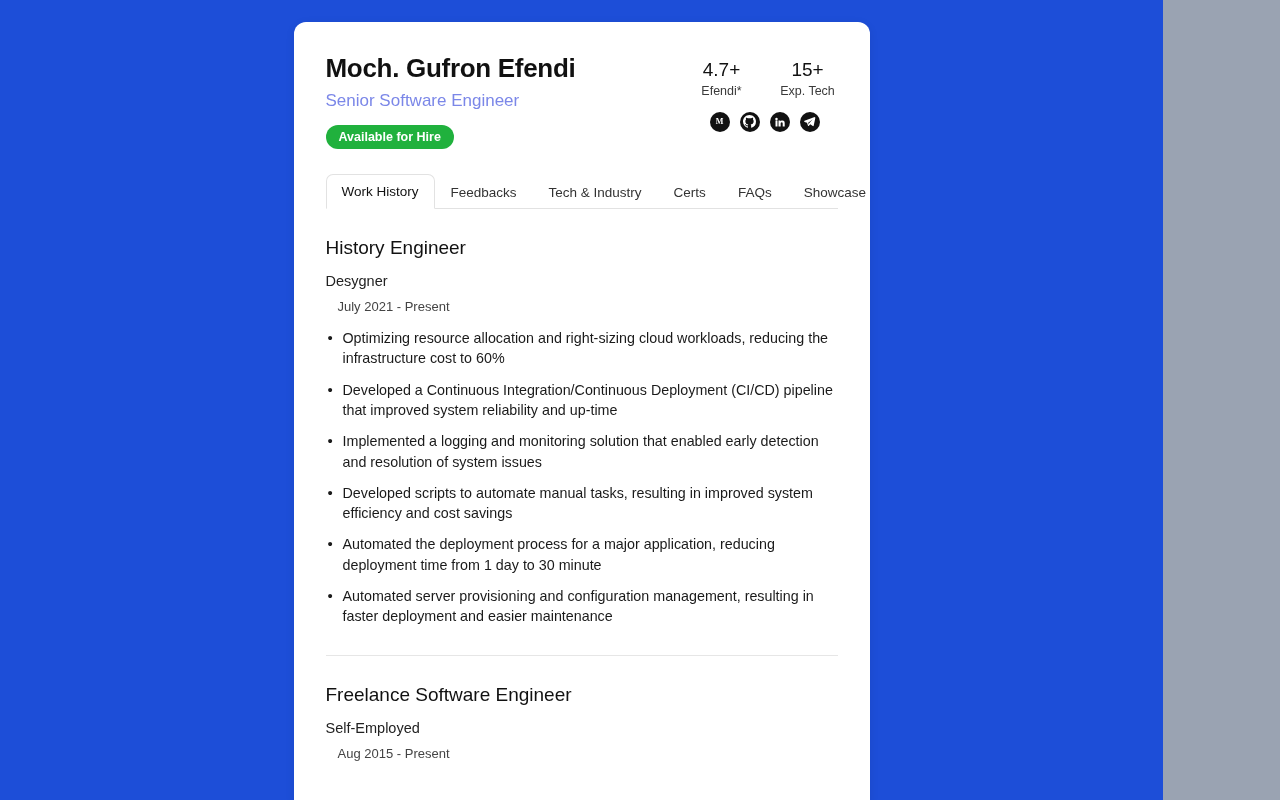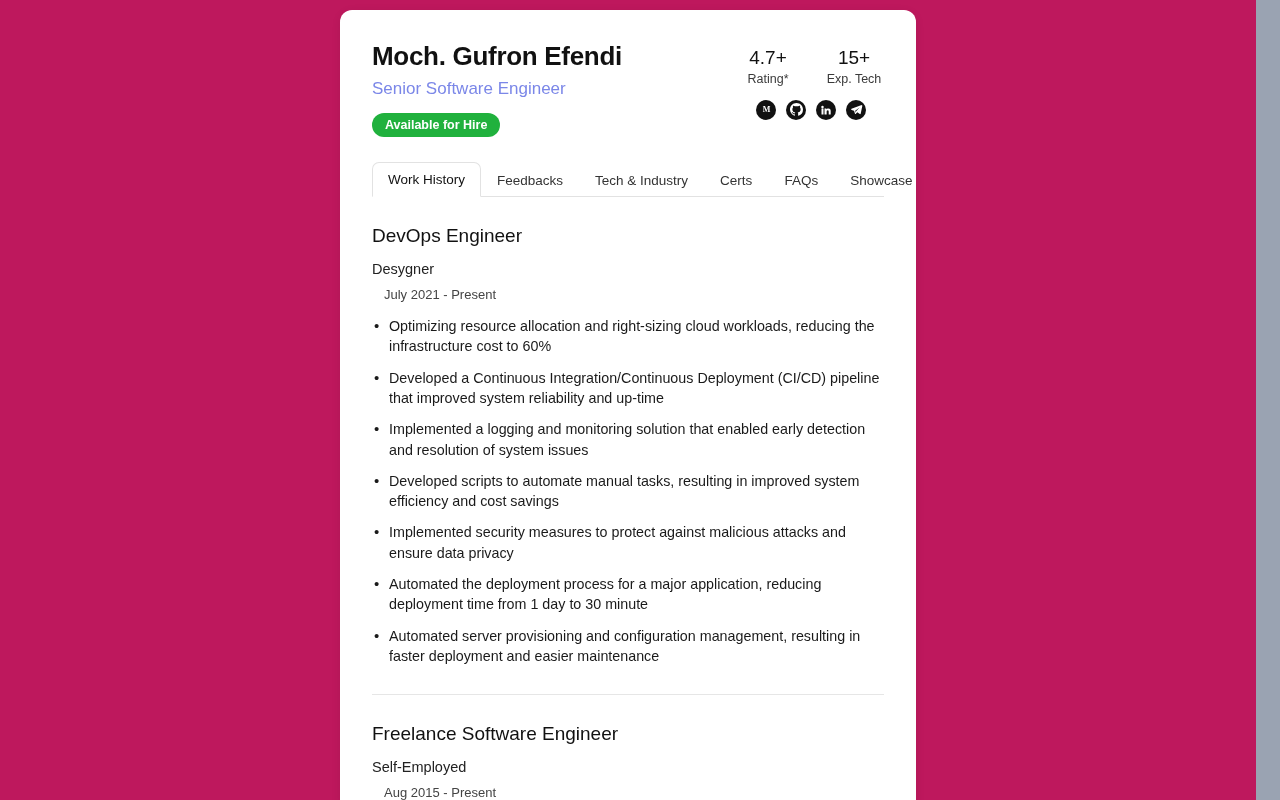--- a/index.html
+++ b/index.html
@@ -6,27 +6,27 @@
   html, body {
     margin: 0;
     padding: 0;
     width: 1280px;
     height: 800px;
     background: #9aa3b2;
     font-family: "Liberation Sans", sans-serif;
     overflow: hidden;
   }
   #page {
-    width: 1256px;
+    width: 1163px;
     height: 800px;
-    background: #be185d;
+    background: #1d4ed8;
     display: flex;
     justify-content: center;
     align-items: flex-start;
-    padding-top: 10px;
+    padding-top: 22px;
   }
   .card {
     width: 576px;
     background: #ffffff;
     border-radius: 12px;
     box-shadow: 0 2px 10px rgba(0,0,0,0.08);
     min-height: 790px;
     padding: 32px 32px 0 32px;
     overflow: hidden;
   }
@@ -181,21 +181,21 @@
       <div>
         <h1 class="name">Moch. Gufron Efendi</h1>
         <div class="title">Senior Software Engineer</div>
         <span class="badge">Available for Hire</span>
       </div>
 
       <div class="stats">
         <div class="stat-row">
           <div class="stat">
             <div class="stat-value">4.7+</div>
-            <div class="stat-label">Rating*</div>
+            <div class="stat-label">Efendi*</div>
           </div>
           <div class="stat">
             <div class="stat-value">15+</div>
             <div class="stat-label">Exp. Tech</div>
           </div>
         </div>
 
         <div class="socials">
           <a class="social">
             <svg width="13" height="13" viewBox="0 0 24 24" fill="#fff">
@@ -225,29 +225,28 @@
     <div class="tabs">
       <div class="tab active">Work History</div>
       <div class="tab">Feedbacks</div>
       <div class="tab">Tech &amp; Industry</div>
       <div class="tab">Certs</div>
       <div class="tab">FAQs</div>
       <div class="tab">Showcase</div>
     </div>
 
     <div class="job">
-      <h2 class="job-title">DevOps Engineer</h2>
+      <h2 class="job-title">History Engineer</h2>
       <div class="job-company">Desygner</div>
       <div class="job-dates">July 2021 - Present</div>
       <ul class="bullets">
         <li>Optimizing resource allocation and right-sizing cloud workloads, reducing the infrastructure cost to 60%</li>
         <li>Developed a Continuous Integration/Continuous Deployment (CI/CD) pipeline that improved system reliability and up-time</li>
         <li>Implemented a logging and monitoring solution that enabled early detection and resolution of system issues</li>
         <li>Developed scripts to automate manual tasks, resulting in improved system efficiency and cost savings</li>
-        <li>Implemented security measures to protect against malicious attacks and ensure data privacy</li>
         <li>Automated the deployment process for a major application, reducing deployment time from 1 day to 30 minute</li>
         <li>Automated server provisioning and configuration management, resulting in faster deployment and easier maintenance</li>
       </ul>
     </div>
 
     <div class="job">
       <h2 class="job-title">Freelance Software Engineer</h2>
       <div class="job-company">Self-Employed</div>
       <div class="job-dates">Aug 2015 - Present</div>
 

